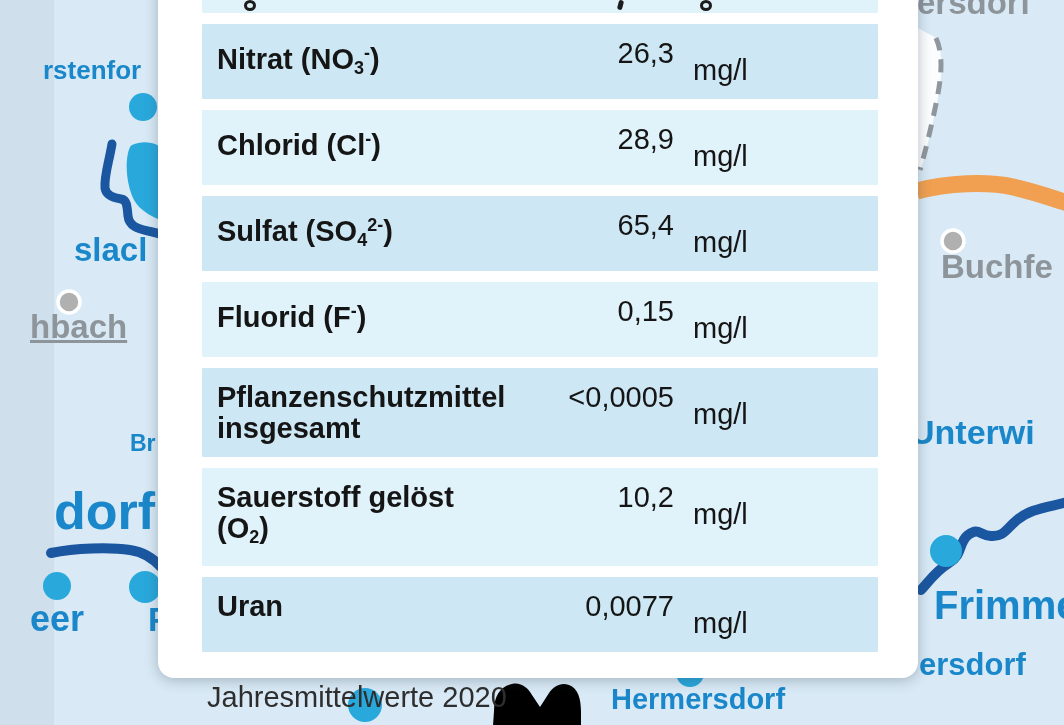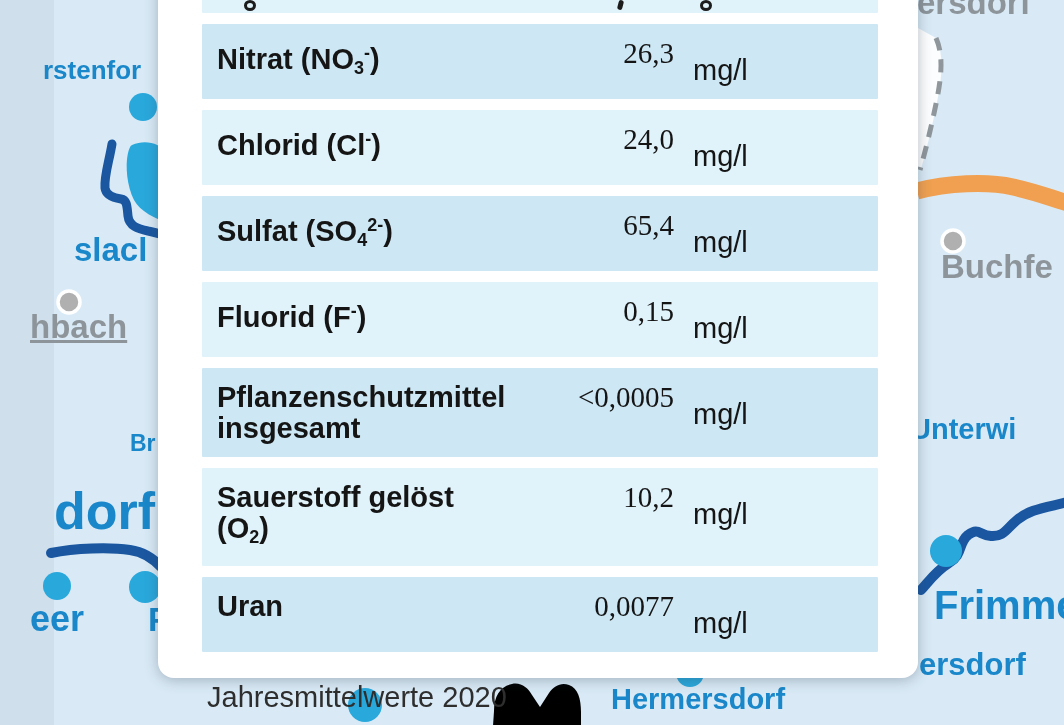--- a/index.html
+++ b/index.html
@@ -23,21 +23,21 @@
          background:var(--modal-bg);border-radius:16px;
          box-shadow:0 2px 14px rgba(50,60,80,0.33);
          padding:0 40px 0 44px;box-sizing:border-box;}
   .trow{display:flex;align-items:flex-start;margin-bottom:11px;
         font-size:29px;line-height:31px;color:var(--ink);
         padding:13.5px 0;border-radius:1px;}
   .trow.dark{background:var(--row-dark);}
   .trow.light{background:var(--row-light);}
   .trow.partial{height:59px;padding:0;position:relative;overflow:hidden;}
   .cl{flex:1;padding-left:15px;padding-right:8px;font-weight:700;white-space:pre-line;}
-  .cv{width:112px;text-align:right;padding-right:4px;white-space:nowrap;font-family:Liberation Serif, serif;}
+  .cv{width:112px;text-align:right;padding-right:4px;white-space:nowrap;}
   .cu{width:200px;box-sizing:border-box;padding-left:15px;margin-top:17px;}
   sub{font-size:0.62em;vertical-align:-0.3em;}
   sup{font-size:0.62em;vertical-align:0.55em;}
   .footer{margin:28px 0 0 5px;font-size:29px;line-height:34px;color:var(--ink-soft);}
   .mark-loop{position:absolute;bottom:2px;width:12px;height:11px;border:3.2px solid #1c1c1c;
              border-radius:50%;box-sizing:border-box;background:transparent;}
   .mark-comma{position:absolute;bottom:3px;width:5px;height:10px;background:#1c1c1c;
               border-radius:3px;transform:rotate(14deg);}
 </style>
 </head>
@@ -78,41 +78,41 @@
   <div id="labels">
       <div class="maplabel lbl-blue" style="left: 43px; top: 57px; font-size: 26px;">rstenfor</div>
       <div class="maplabel lbl-blue" style="left: 38px; top: 233px; font-size: 33px; margin-left: 36px;">slacl</div>
       <div class="maplabel lbl-gray" style="left: 30px; top: 310px; font-size: 33px; text-decoration: underline;">hbach</div>
       <div class="maplabel lbl-blue" style="left: 130px; top: 432px; font-size: 23px;">Br</div>
       <div class="maplabel lbl-blue" style="left: 54px; top: 473px; font-size: 52px; margin-top: 12px;">dorf</div>
       <div class="maplabel lbl-blue" style="left: 30px; top: 601px; font-size: 36px;">eer</div>
       <div class="maplabel lbl-blue" style="left: 148px; top: 602px; font-size: 34px;">F</div>
       <div class="maplabel lbl-gray" style="left: 917px; top: -14px; font-size: 33px;">ersdorf</div>
       <div class="maplabel lbl-gray" style="left: 941px; top: 250px; font-size: 33px;">Buchfe</div>
-      <div class="maplabel lbl-blue" style="left: 910px; top: 415px; font-size: 29px;">Unterwi</div>
+      <div class="maplabel lbl-blue" style="left: 910px; top: 415px; font-size: 34px;">Unterwi</div>
       <div class="maplabel lbl-blue" style="left: 934px; top: 585px; font-size: 40px;">Frimme</div>
       <div class="maplabel lbl-blue" style="left: 919px; top: 649px; font-size: 31px;">ersdorf</div>
       <div class="maplabel lbl-blue" style="left: 611px; top: 685px; font-size: 29px;">Hermersdorf</div>
     </div>
 
   <div class="modal">
     <div id="rows">
         <div class="trow light partial">
           <span class="mark-loop" style="left: 42px;"></span>
           <span class="mark-comma" style="left: 416px;"></span>
           <span class="mark-loop" style="left: 498px;"></span>
         </div>
         <div class="trow dark">
           <div class="cl">Nitrat (NO<sub>3</sub><sup>-</sup>)</div>
           <div class="cv">26,3</div>
           <div class="cu">mg/l</div>
         </div>
         <div class="trow light">
           <div class="cl">Chlorid (Cl<sup>-</sup>)</div>
-          <div class="cv">24,0</div>
+          <div class="cv">28,9</div>
           <div class="cu">mg/l</div>
         </div>
         <div class="trow dark">
           <div class="cl">Sulfat (SO<sub>4</sub><sup>2-</sup>)</div>
           <div class="cv">65,4</div>
           <div class="cu">mg/l</div>
         </div>
         <div class="trow light">
           <div class="cl">Fluorid (F<sup>-</sup>)</div>
           <div class="cv">0,15</div>

